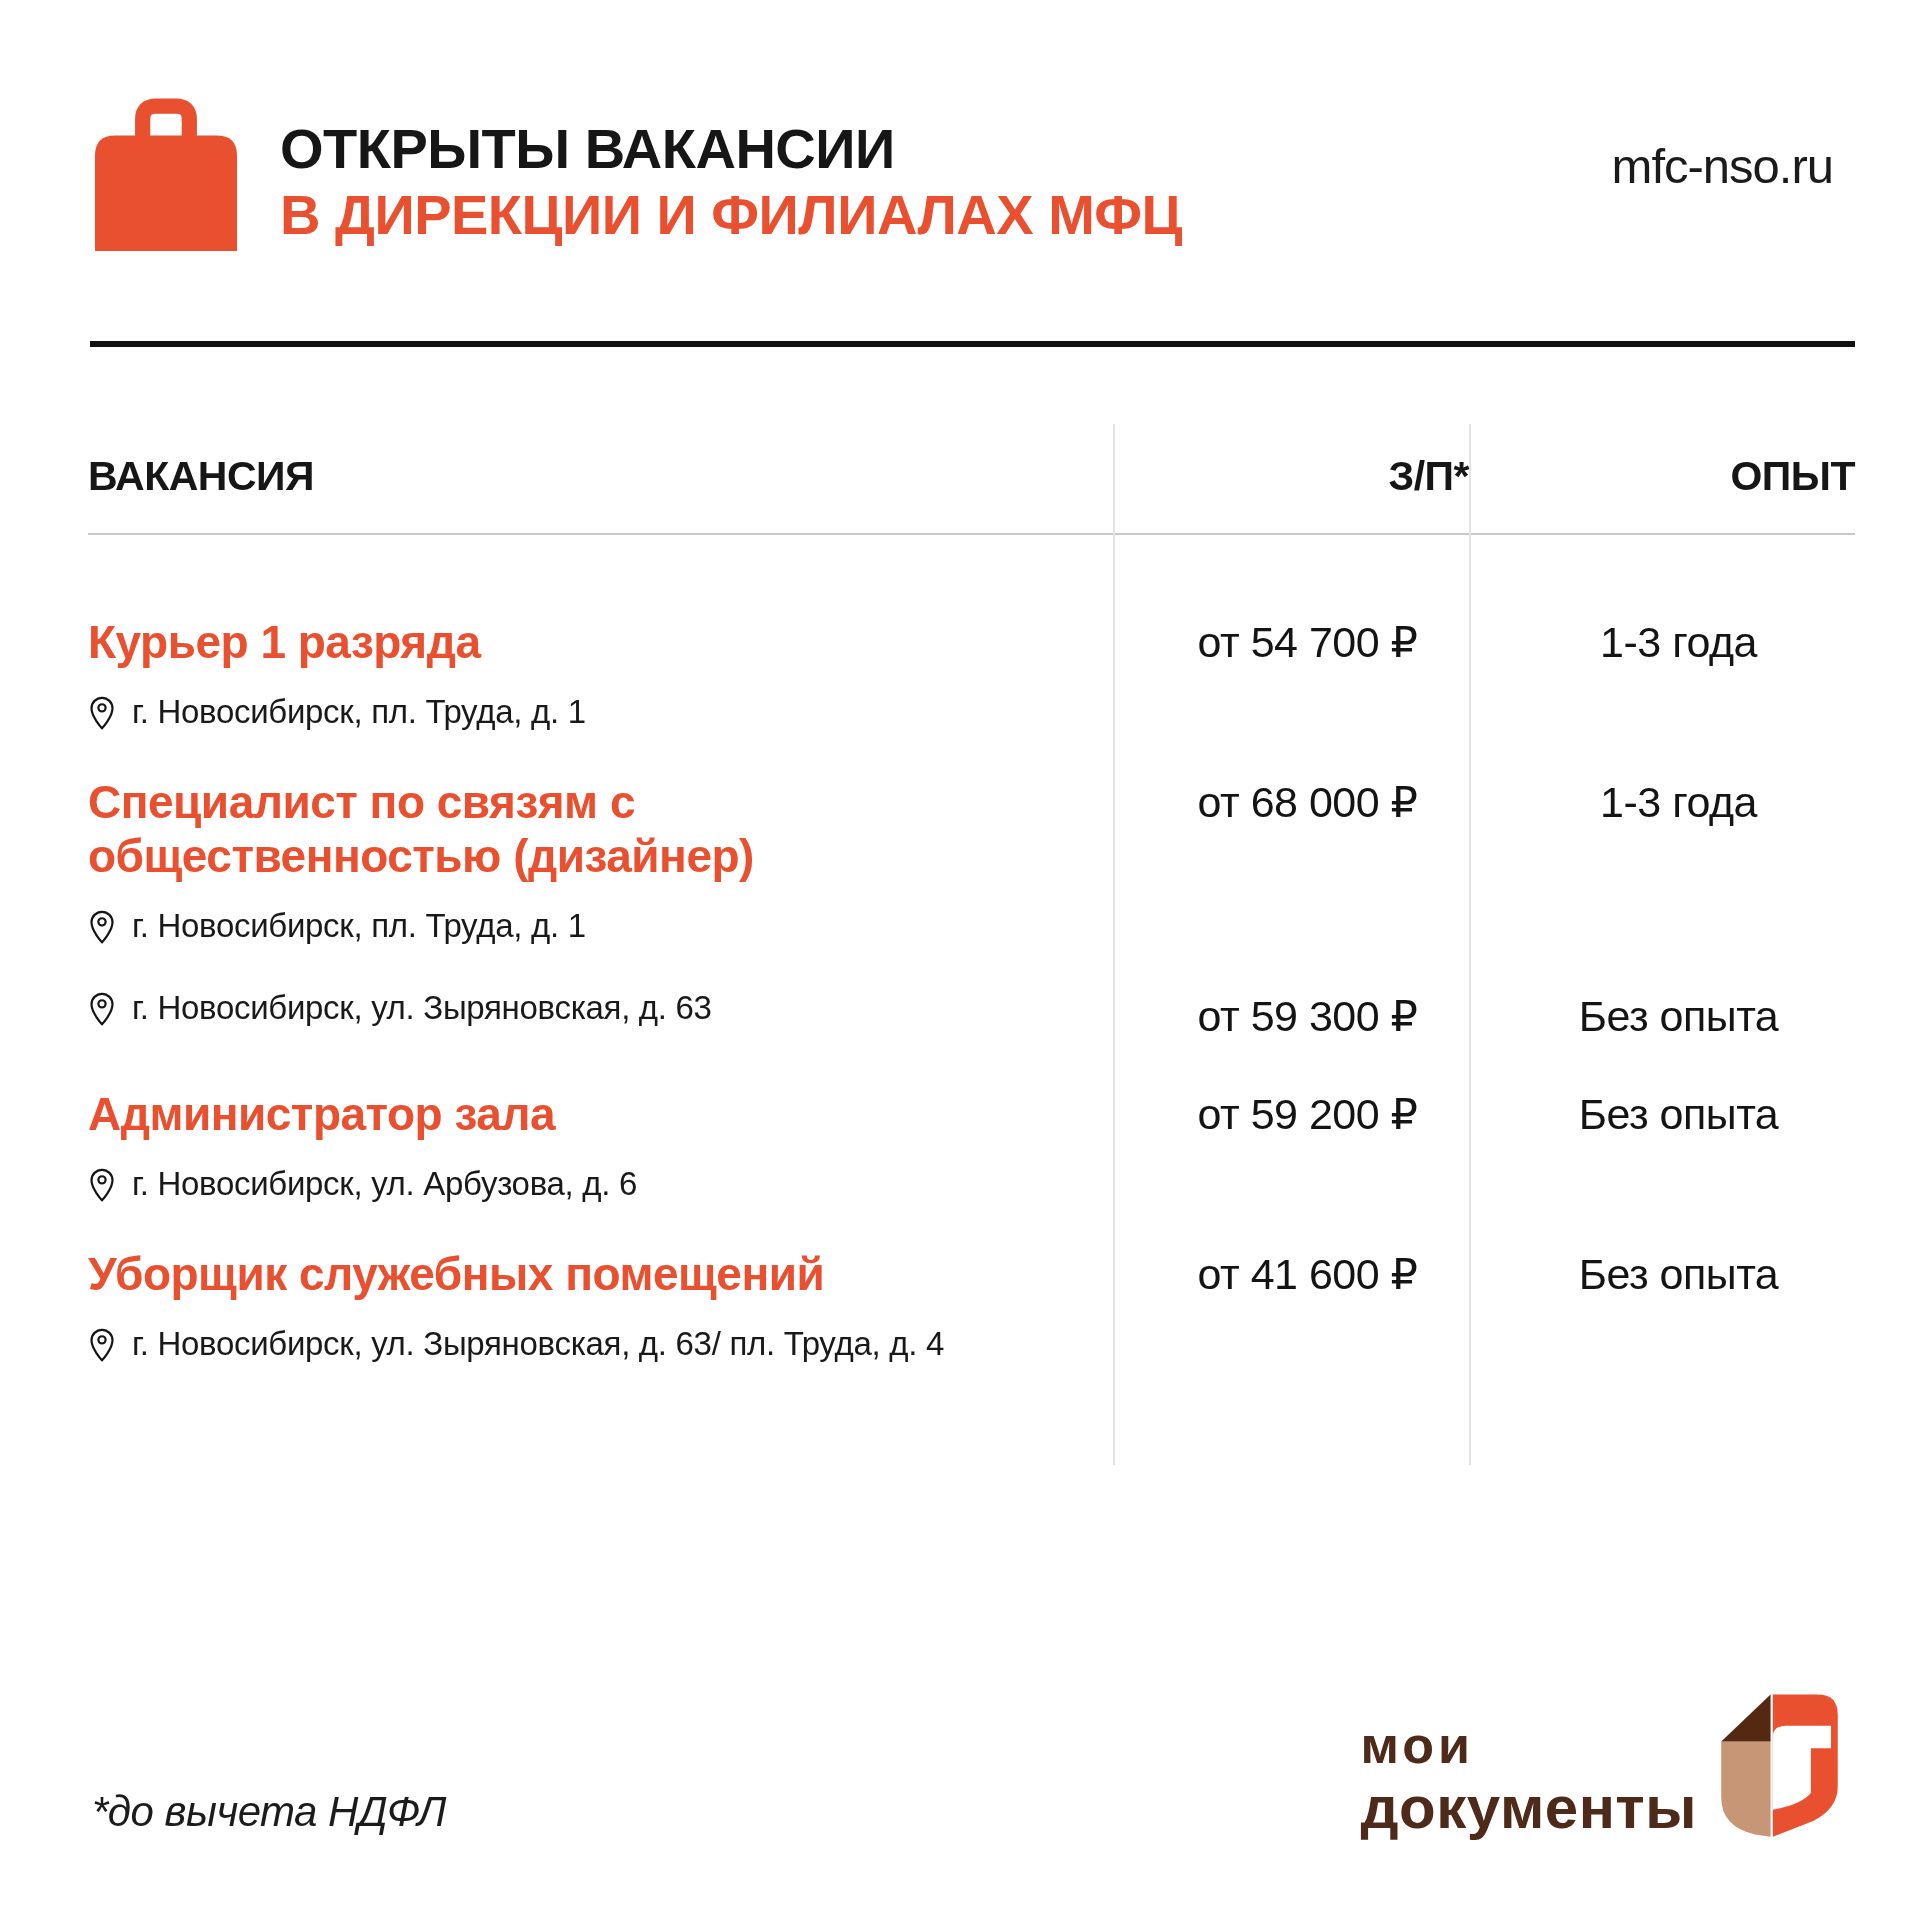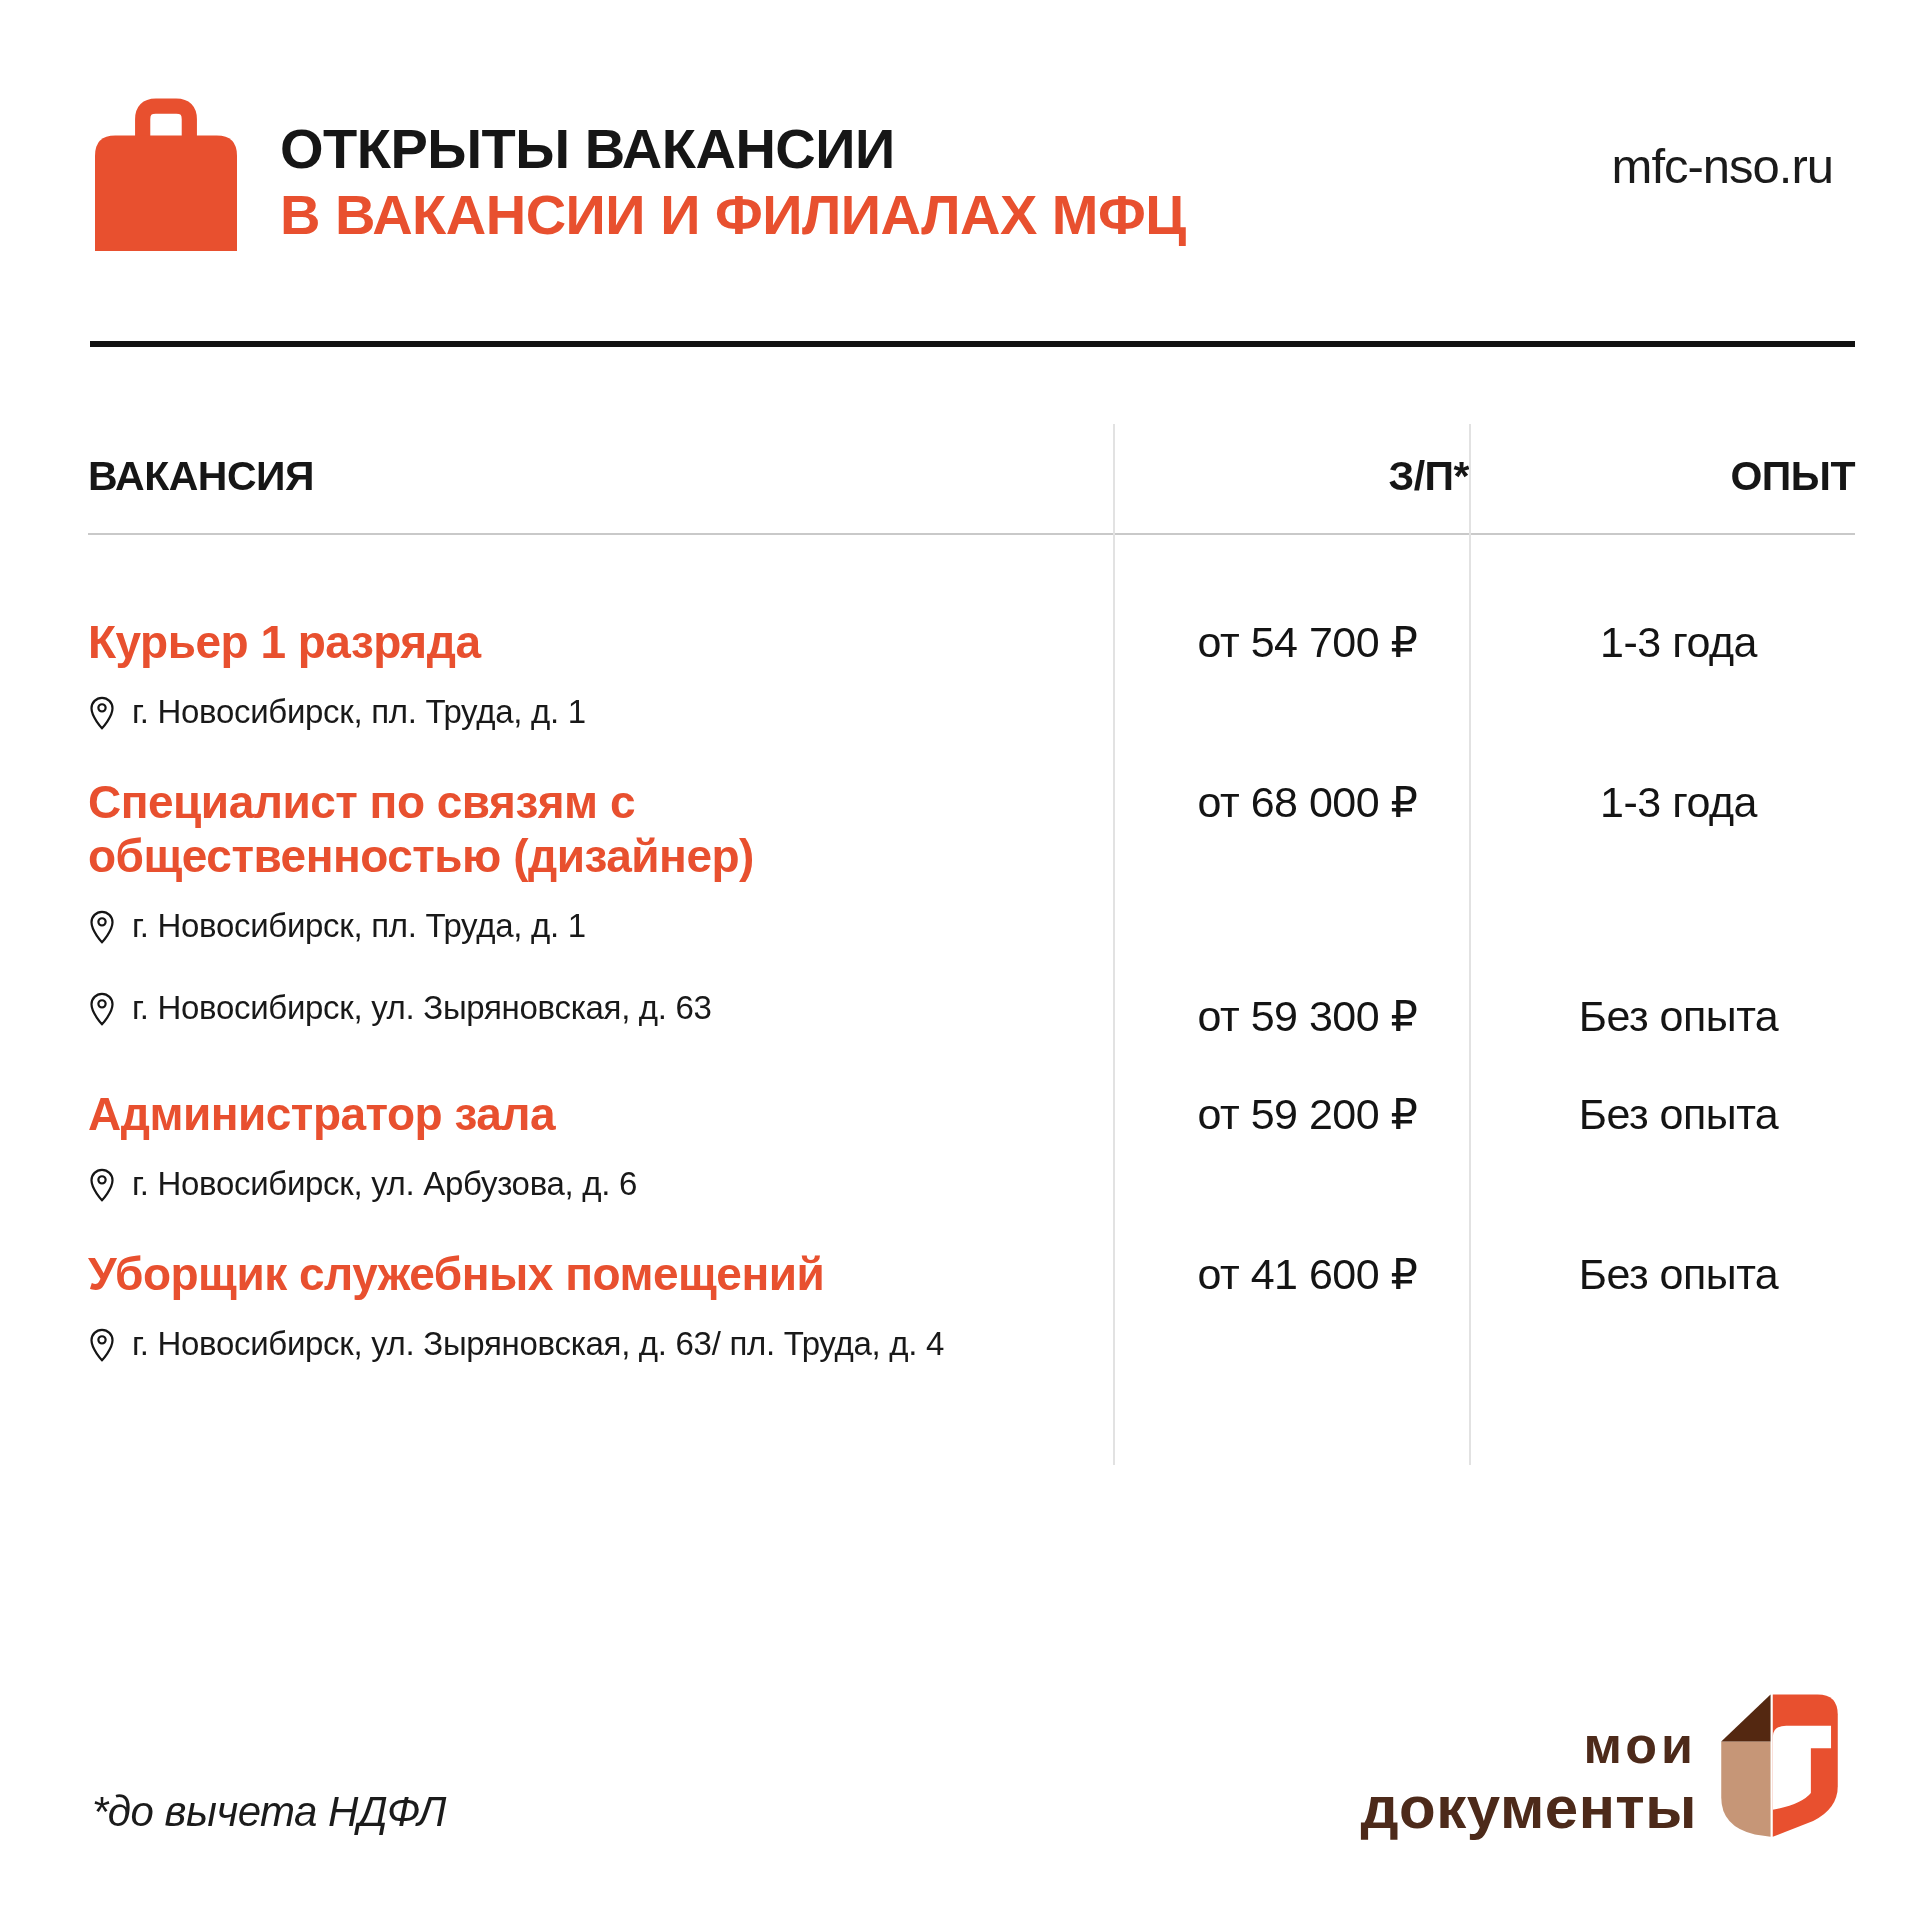--- a/index.html
+++ b/index.html
@@ -63,38 +63,38 @@
 
   
   .note{
     position:absolute;left:92px;top:1788px;
     font-size:42px;font-style:italic;letter-spacing:-0.5px;color:#1b1b1b;
   }
   .logo{
     position:absolute;right:80px;top:1692px;
     display:flex;align-items:flex-end;gap:22px;
   }
-  .logo-text{text-align:right;color:var(--brown);font-weight:bold;}
+  .logo-text{color:var(--brown);font-weight:bold;}
   .logo-moi{font-size:52px;line-height:1;letter-spacing:4px;margin-bottom:7px;}
   .logo-dok{font-size:60px;line-height:1;letter-spacing:0.5px;}
   .shield{width:121px;height:146px;flex:0 0 auto;}
 </style>
 </head>
 <body>
 
 <div class="canvas">
 
   <svg class="brief-icon" viewBox="0 0 140 152" xmlns="http://www.w3.org/2000/svg">
     <path d="M47 44 V22 Q47 9 60 9 H80 Q93 9 93 22 V44" fill="none" stroke="#E8502F" stroke-width="15" stroke-linejoin="round"></path>
     <path d="M0 58 Q0 38 20 38 H120 Q140 38 140 58 V152 H0 Z" fill="#E8502F"></path>
   </svg>
 
   <div class="title-block">
     <div class="title-l1">ОТКРЫТЫ ВАКАНСИИ</div>
-    <div class="title-l2">В ВАКАНСИИ И ФИЛИАЛАХ МФЦ</div>
+    <div class="title-l2">В ДИРЕКЦИИ И ФИЛИАЛАХ МФЦ</div>
   </div>
 
   <div class="website">mfc-nso.ru</div>
 
   <div class="top-rule"></div>
 
   <div class="thead">
     <div class="c1">ВАКАНСИЯ</div>
     <div class="c2">З/П*</div>
     <div class="c3">ОПЫТ</div>

